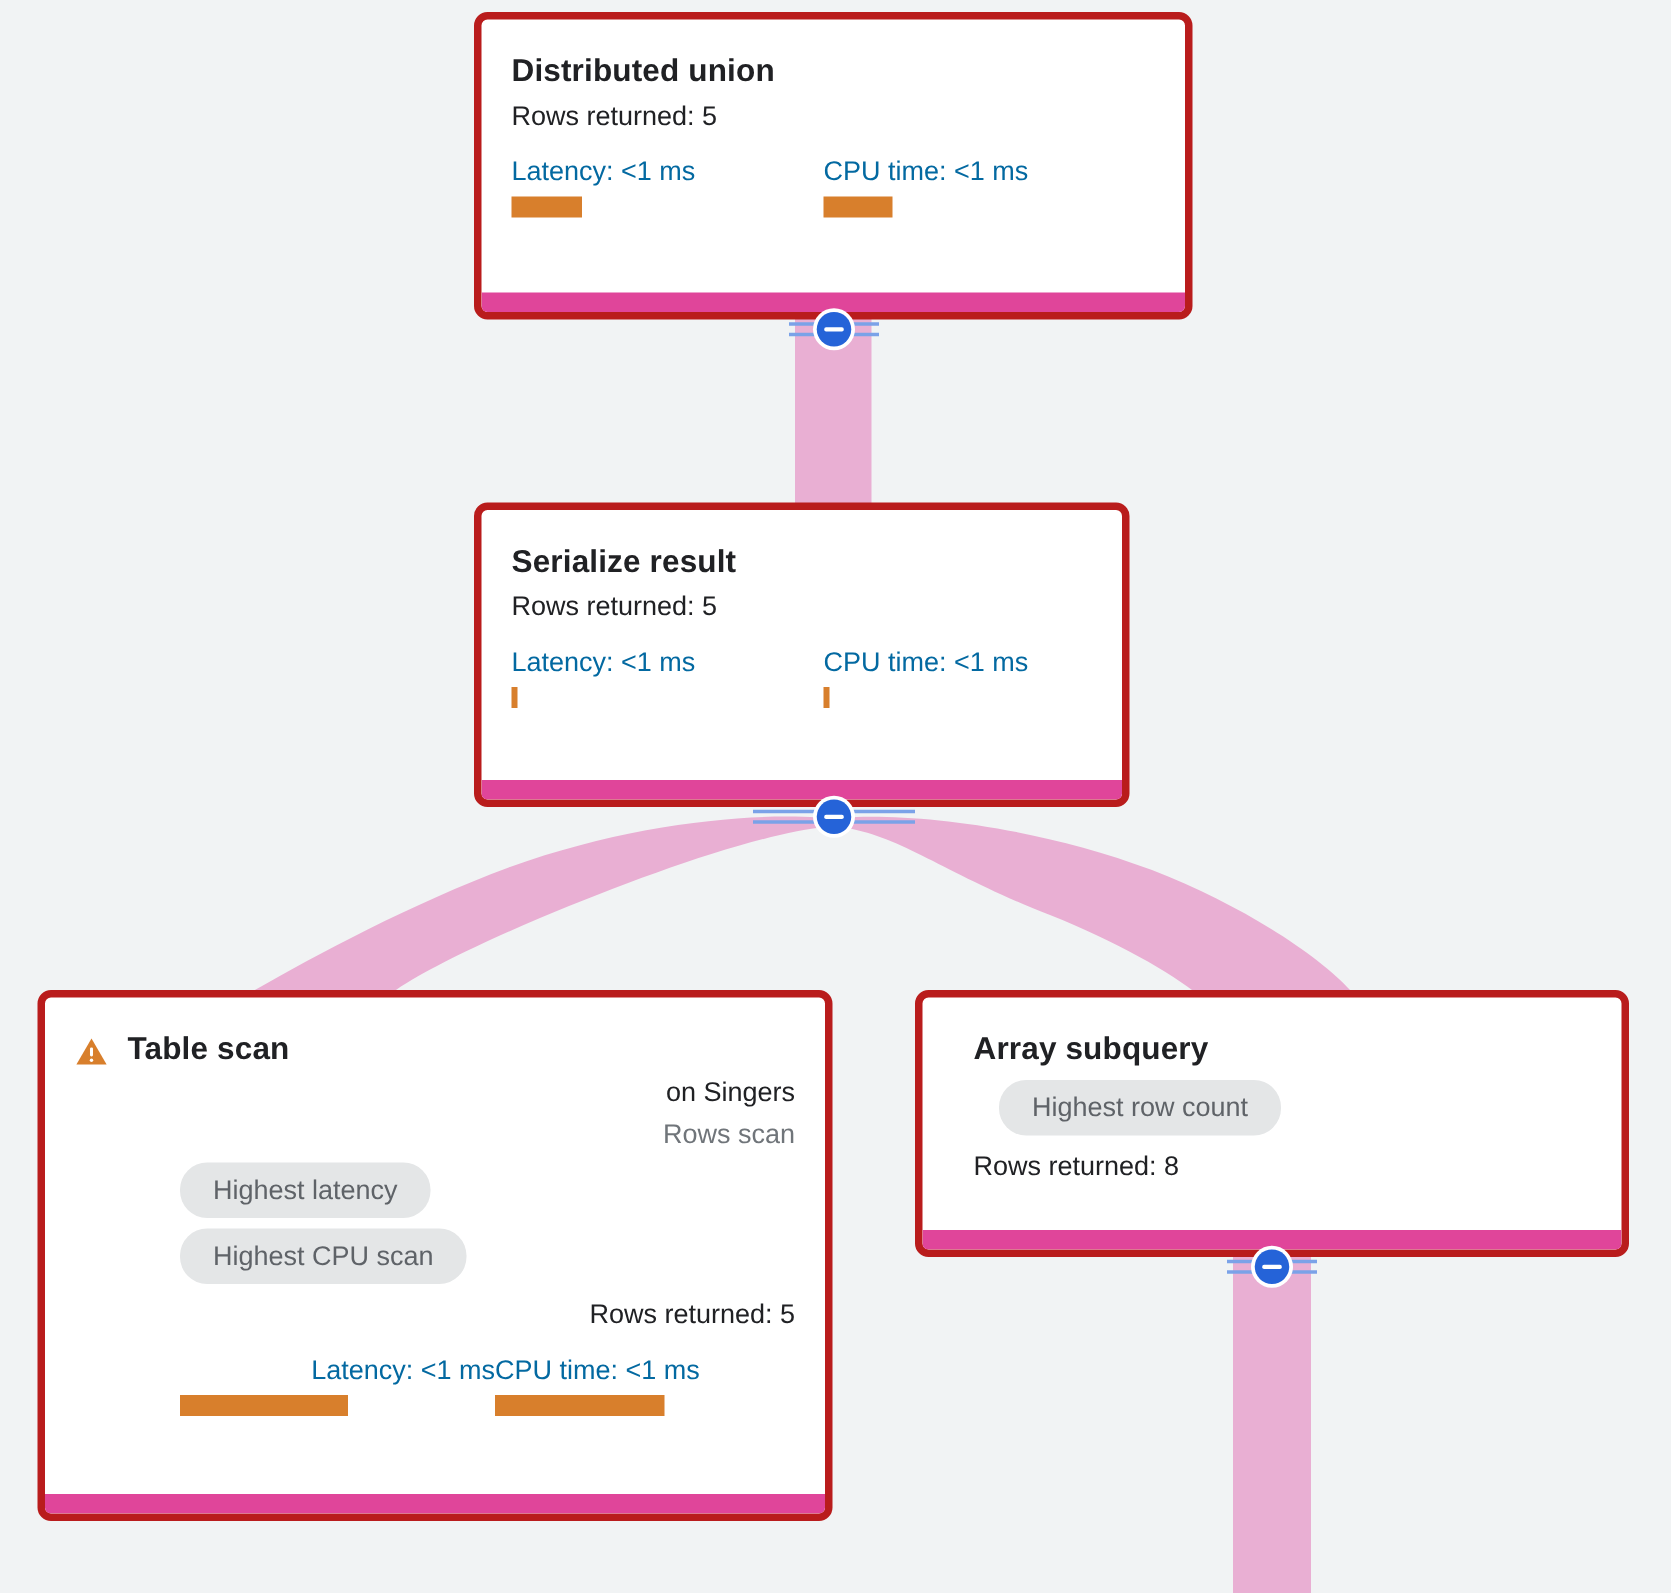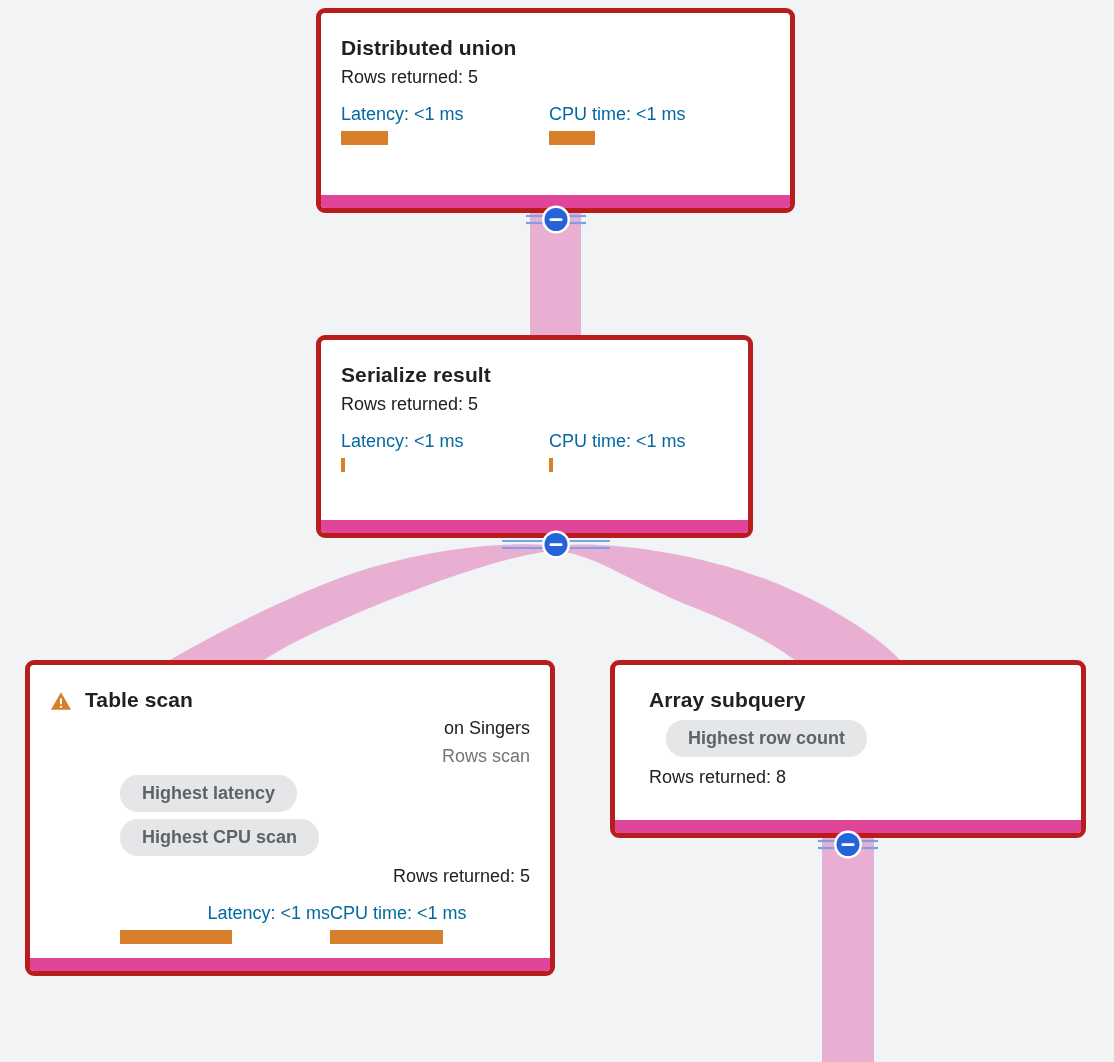--- a/index.html
+++ b/index.html
@@ -90,21 +90,20 @@
     line-height: 25px;
     margin-top: 4px;
   }
 
   .badges {
     margin-top: 6px;
     display: flex;
     flex-direction: column;
     align-items: flex-start;
     gap: 7px;
-    font-weight: bold;
   }
   .badge {
     background: #e4e6e7;
     color: #5f6368;
     font-size: 18px;
     line-height: 20px;
     border-radius: 18px;
     padding: 8px 22px 9px 22px;
     white-space: nowrap;
   }
@@ -202,21 +201,21 @@
         </div>
         <div class="metric">
           <div class="metric-label">CPU time: &lt;1 ms</div>
           <div class="metric-bar" style="width:4px;"></div>
         </div>
       </div>
     </div>
     <div class="node-bar"></div>
   </div>
 
-  <div class="node" style="left:25px; top:660px; width:530px; height:316px;">
+  <div class="node" style="left:25px; top:660px; width:530px; height:354px;">
     <div class="node-body" style="padding:22px 20px 10px 20px;">
       <div class="node-head">
         <svg class="warn-icon" viewBox="0 0 24 24">
           <path d="M12 2.5 L23 21.5 L1 21.5 Z" fill="#d87f2c"></path>
           <rect x="10.9" y="9" width="2.2" height="6.6" rx="1" fill="#ffffff"></rect>
           <circle cx="12" cy="18.4" r="1.25" fill="#ffffff"></circle>
         </svg>
         <div class="node-title">Table scan</div>
       </div>
       <div style="padding-left:70px;text-align:right;">

